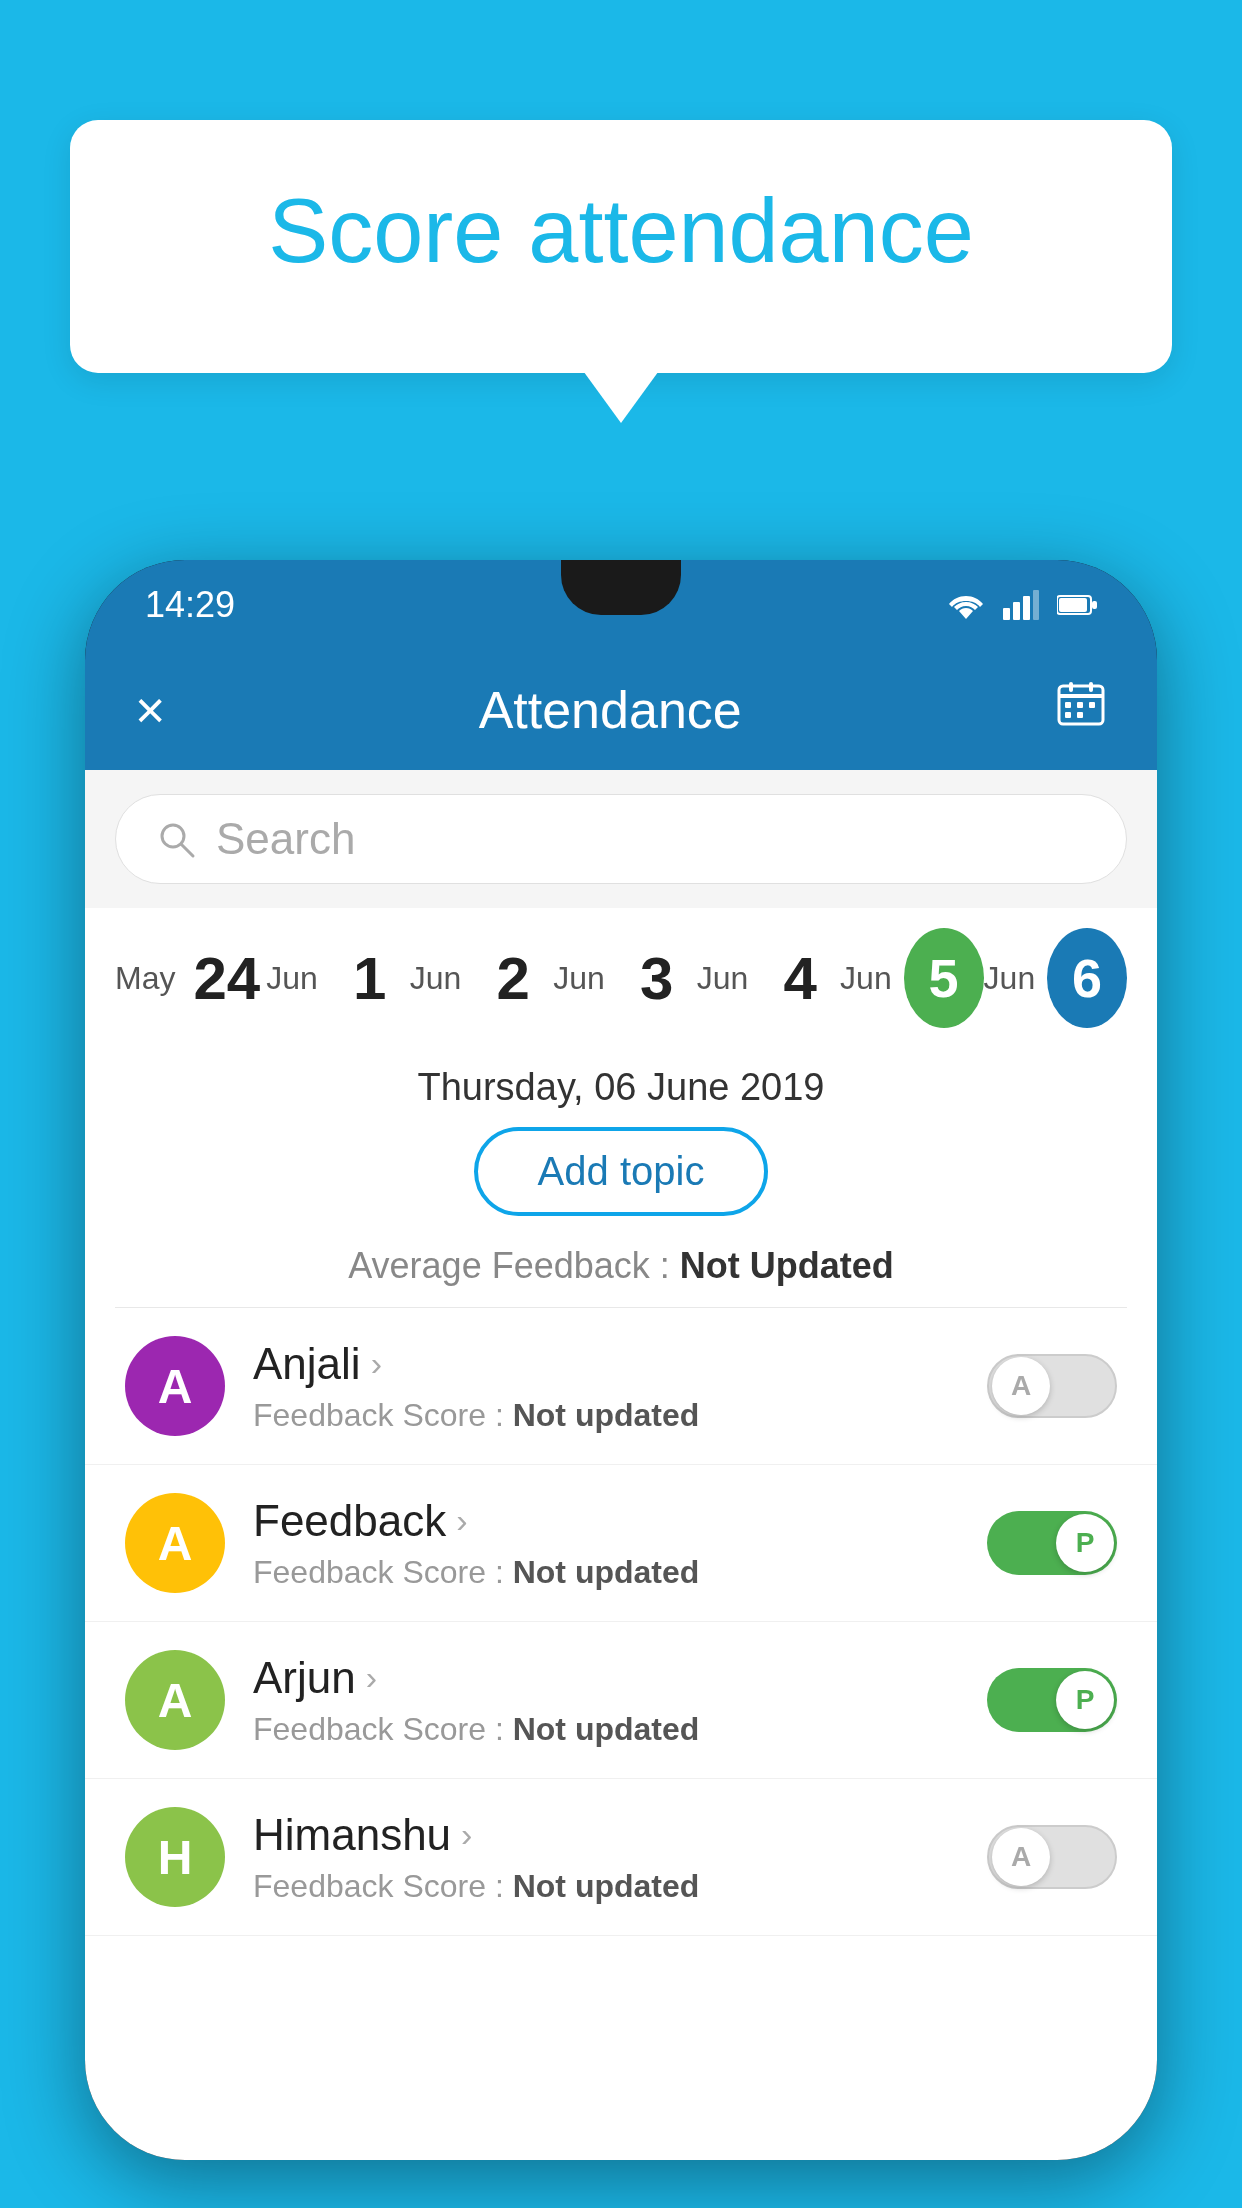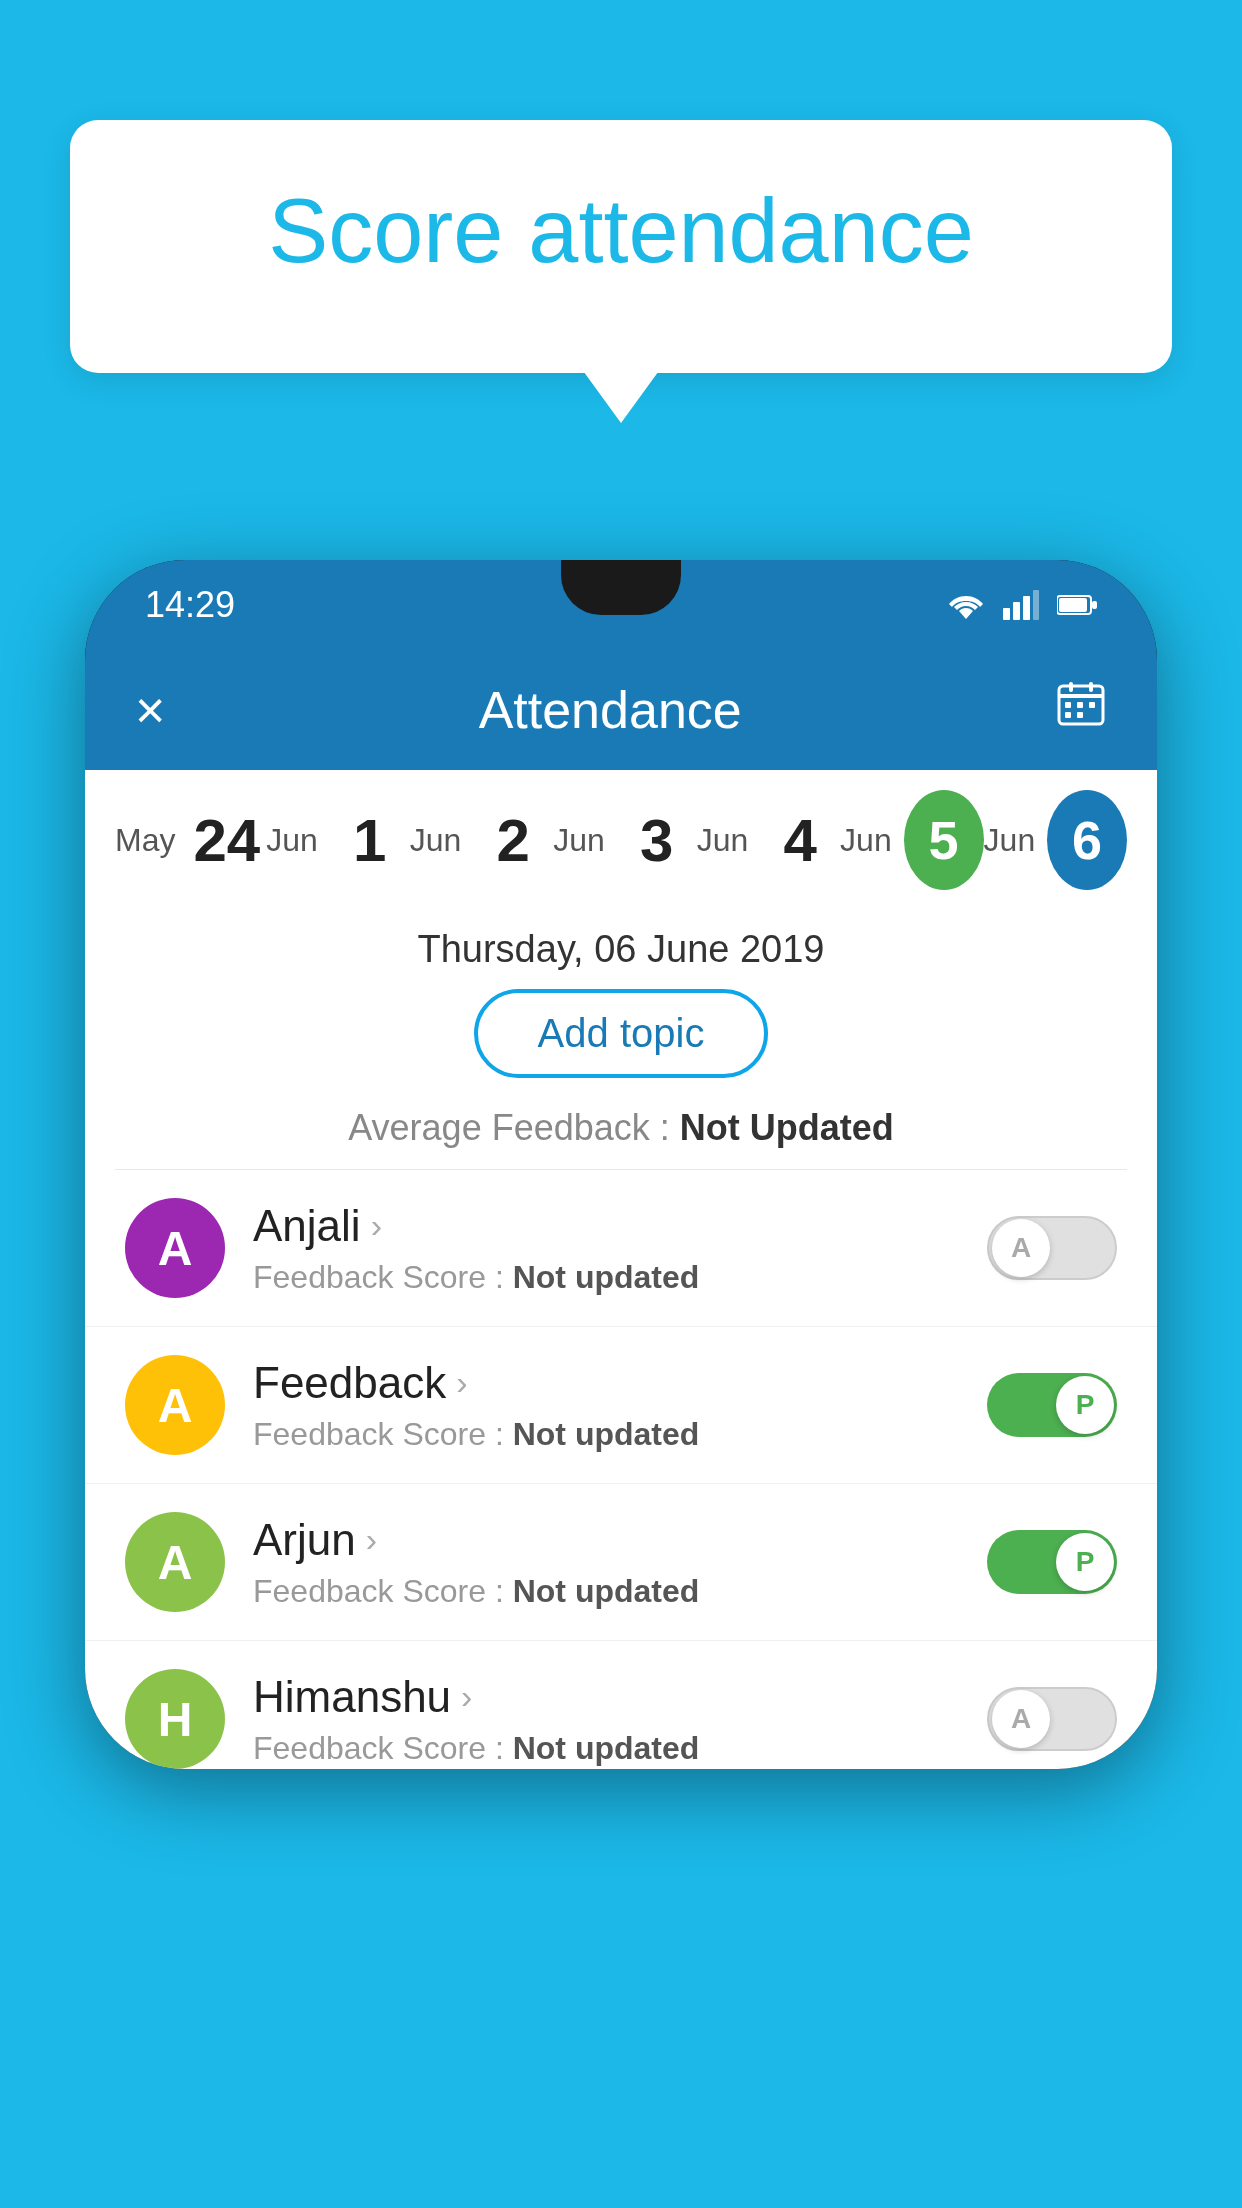--- a/index.html
+++ b/index.html
@@ -60,21 +60,21 @@
     .phone-container {
       position: absolute;
       top: 560px;
       left: 85px;
       right: 85px;
       bottom: 0;
     }
 
     .phone {
       width: 100%;
-      height: 1209px;
+      height: 1600px;
       background: #1a1a1a;
       border-radius: 100px;
       position: relative;
       box-shadow: 0 20px 80px rgba(0,0,0,0.4);
       overflow: hidden;
     }
 
     
     .phone-status-bar {
       background: #1a7ab5;
@@ -407,20 +407,29 @@
           <rect x="22" y="24" width="6" height="6" rx="1" fill="white"></rect>
           <rect x="34" y="24" width="6" height="6" rx="1" fill="white"></rect>
           <rect x="10" y="34" width="6" height="6" rx="1" fill="white"></rect>
           <rect x="22" y="34" width="6" height="6" rx="1" fill="white"></rect>
         </svg>
       </span>
     </div>
 
     <div class="screen-content">
 
+      <div class="search-bar-container">
+        <div class="search-bar">
+          <svg width="40" height="40" viewBox="0 0 40 40" fill="none">
+            <circle cx="17" cy="17" r="11" stroke="#aaa" stroke-width="3"></circle>
+            <line x1="25" y1="25" x2="37" y2="37" stroke="#aaa" stroke-width="3" stroke-linecap="round"></line>
+          </svg>
+          <span class="search-text">Search</span>
+        </div>
+      </div>
 
       <div class="calendar-strip" id="calendar-strip">
       <div class="calendar-day">
             <div class="cal-month">May</div>
             <div class="cal-date">24</div>
           </div>
           <div class="calendar-day">
             <div class="cal-month">Jun</div>
             <div class="cal-date">1</div>
           </div>

